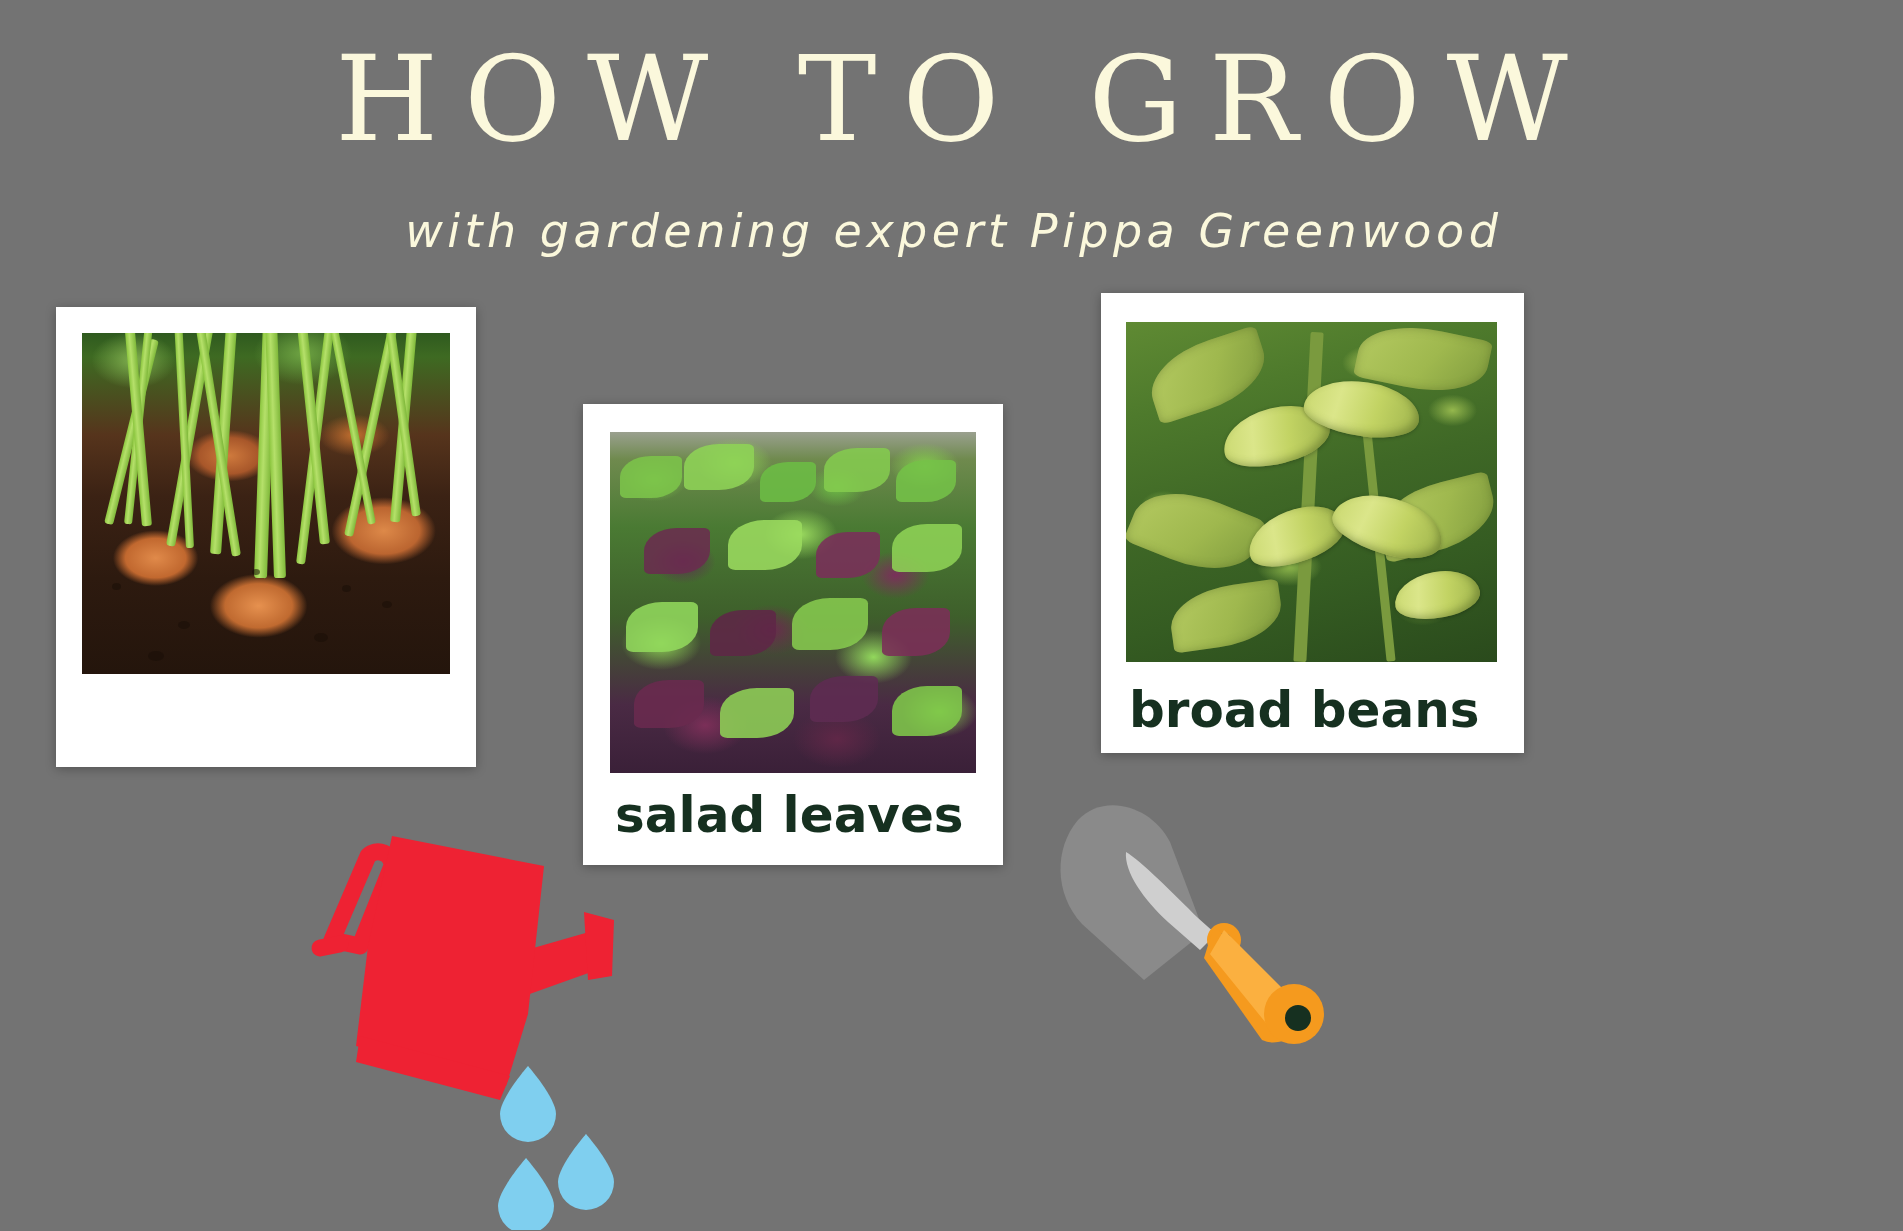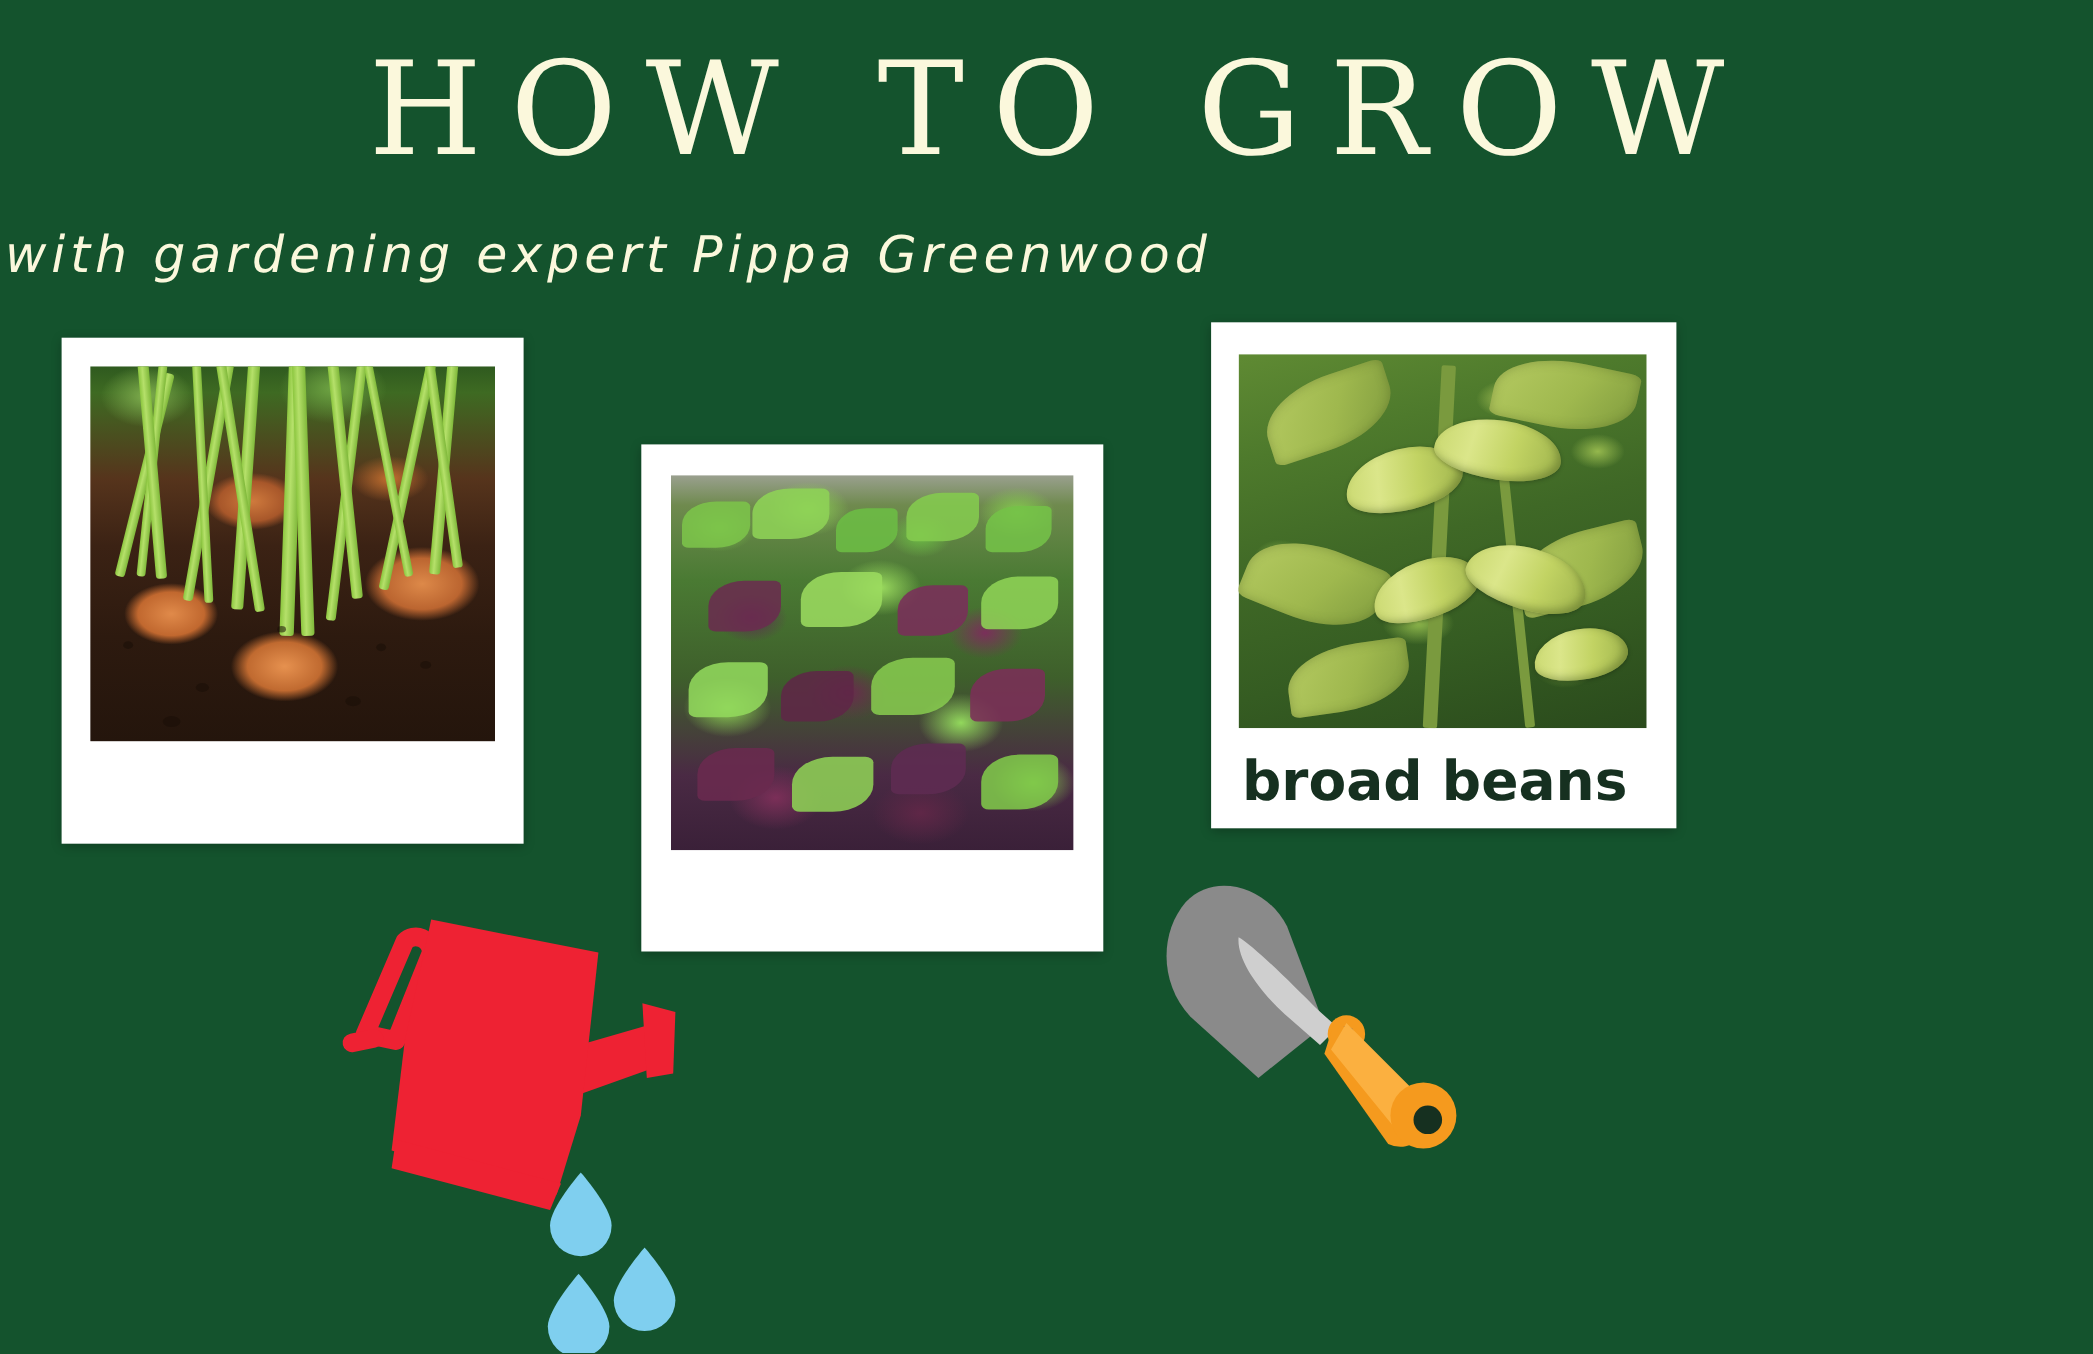--- a/index.html
+++ b/index.html
@@ -12,21 +12,21 @@
 
   body {
     background: #163020;
     font-family: "Liberation Sans", sans-serif;
     position: relative;
   }
 
   #stage {
     position: absolute;
     inset: 0;
-    background: #14532d;
+    background: #737373;
     overflow: hidden;
   }
 
   
   .title {
     position: absolute;
     left: 0; right: 0;
     top: 36px;
     text-align: center;
     color: #FBF8DC;
@@ -36,20 +36,21 @@
     letter-spacing: 26px;
     line-height: 1.08;
     text-indent: 26px;
     white-space: nowrap;
   }
 
   .subtitle {
     position: absolute;
     left: 0; right: 0;
     top: 204px;
+    text-align: center;
     color: #FBF8DC;
     font-family: "DejaVu Sans", sans-serif;
     font-style: italic;
     font-weight: 400;
     font-size: 46px;
     letter-spacing: 4.5px;
     text-indent: 4.5px;
     white-space: nowrap;
   }
 
@@ -256,20 +257,21 @@
         <div class="frond" style="left:16px;  top:170px; width:72px; height:50px; background:#92d85c;"></div>
         <div class="frond" style="left:100px; top:178px; width:66px; height:46px; background:#5f2747;"></div>
         <div class="frond" style="left:182px; top:166px; width:76px; height:52px; background:#86ca4e;"></div>
         <div class="frond" style="left:272px; top:176px; width:68px; height:48px; background:#7b2f58;"></div>
         <div class="frond" style="left:24px;  top:248px; width:70px; height:48px; background:#6a2a4e;"></div>
         <div class="frond" style="left:110px; top:256px; width:74px; height:50px; background:#8ed055;"></div>
         <div class="frond" style="left:200px; top:244px; width:68px; height:46px; background:#5e2b52;"></div>
         <div class="frond" style="left:282px; top:254px; width:70px; height:50px; background:#7fc84a;"></div>
       </div>
     </div>
+    <div class="caption caption-in">salad leaves</div>
   </div>
 
   <div class="polaroid" id="card-beans">
     <div class="photo">
       <div class="img-beans">
         <div class="bstem" style="left:176px; top:10px;  width:13px; height:330px; transform:rotate(3deg);"></div>
         <div class="bstem" style="left:246px; top:60px;  width:9px;  height:280px; transform:rotate(-6deg);"></div>
         <div class="bleaf" style="left:22px;  top:20px;  width:120px; height:66px; transform:rotate(-18deg);"></div>
         <div class="bleaf" style="left:232px; top:6px;   width:130px; height:62px; transform:rotate(12deg);"></div>
         <div class="bleaf" style="left:6px;   top:174px; width:126px; height:70px; transform:rotate(22deg);"></div>

